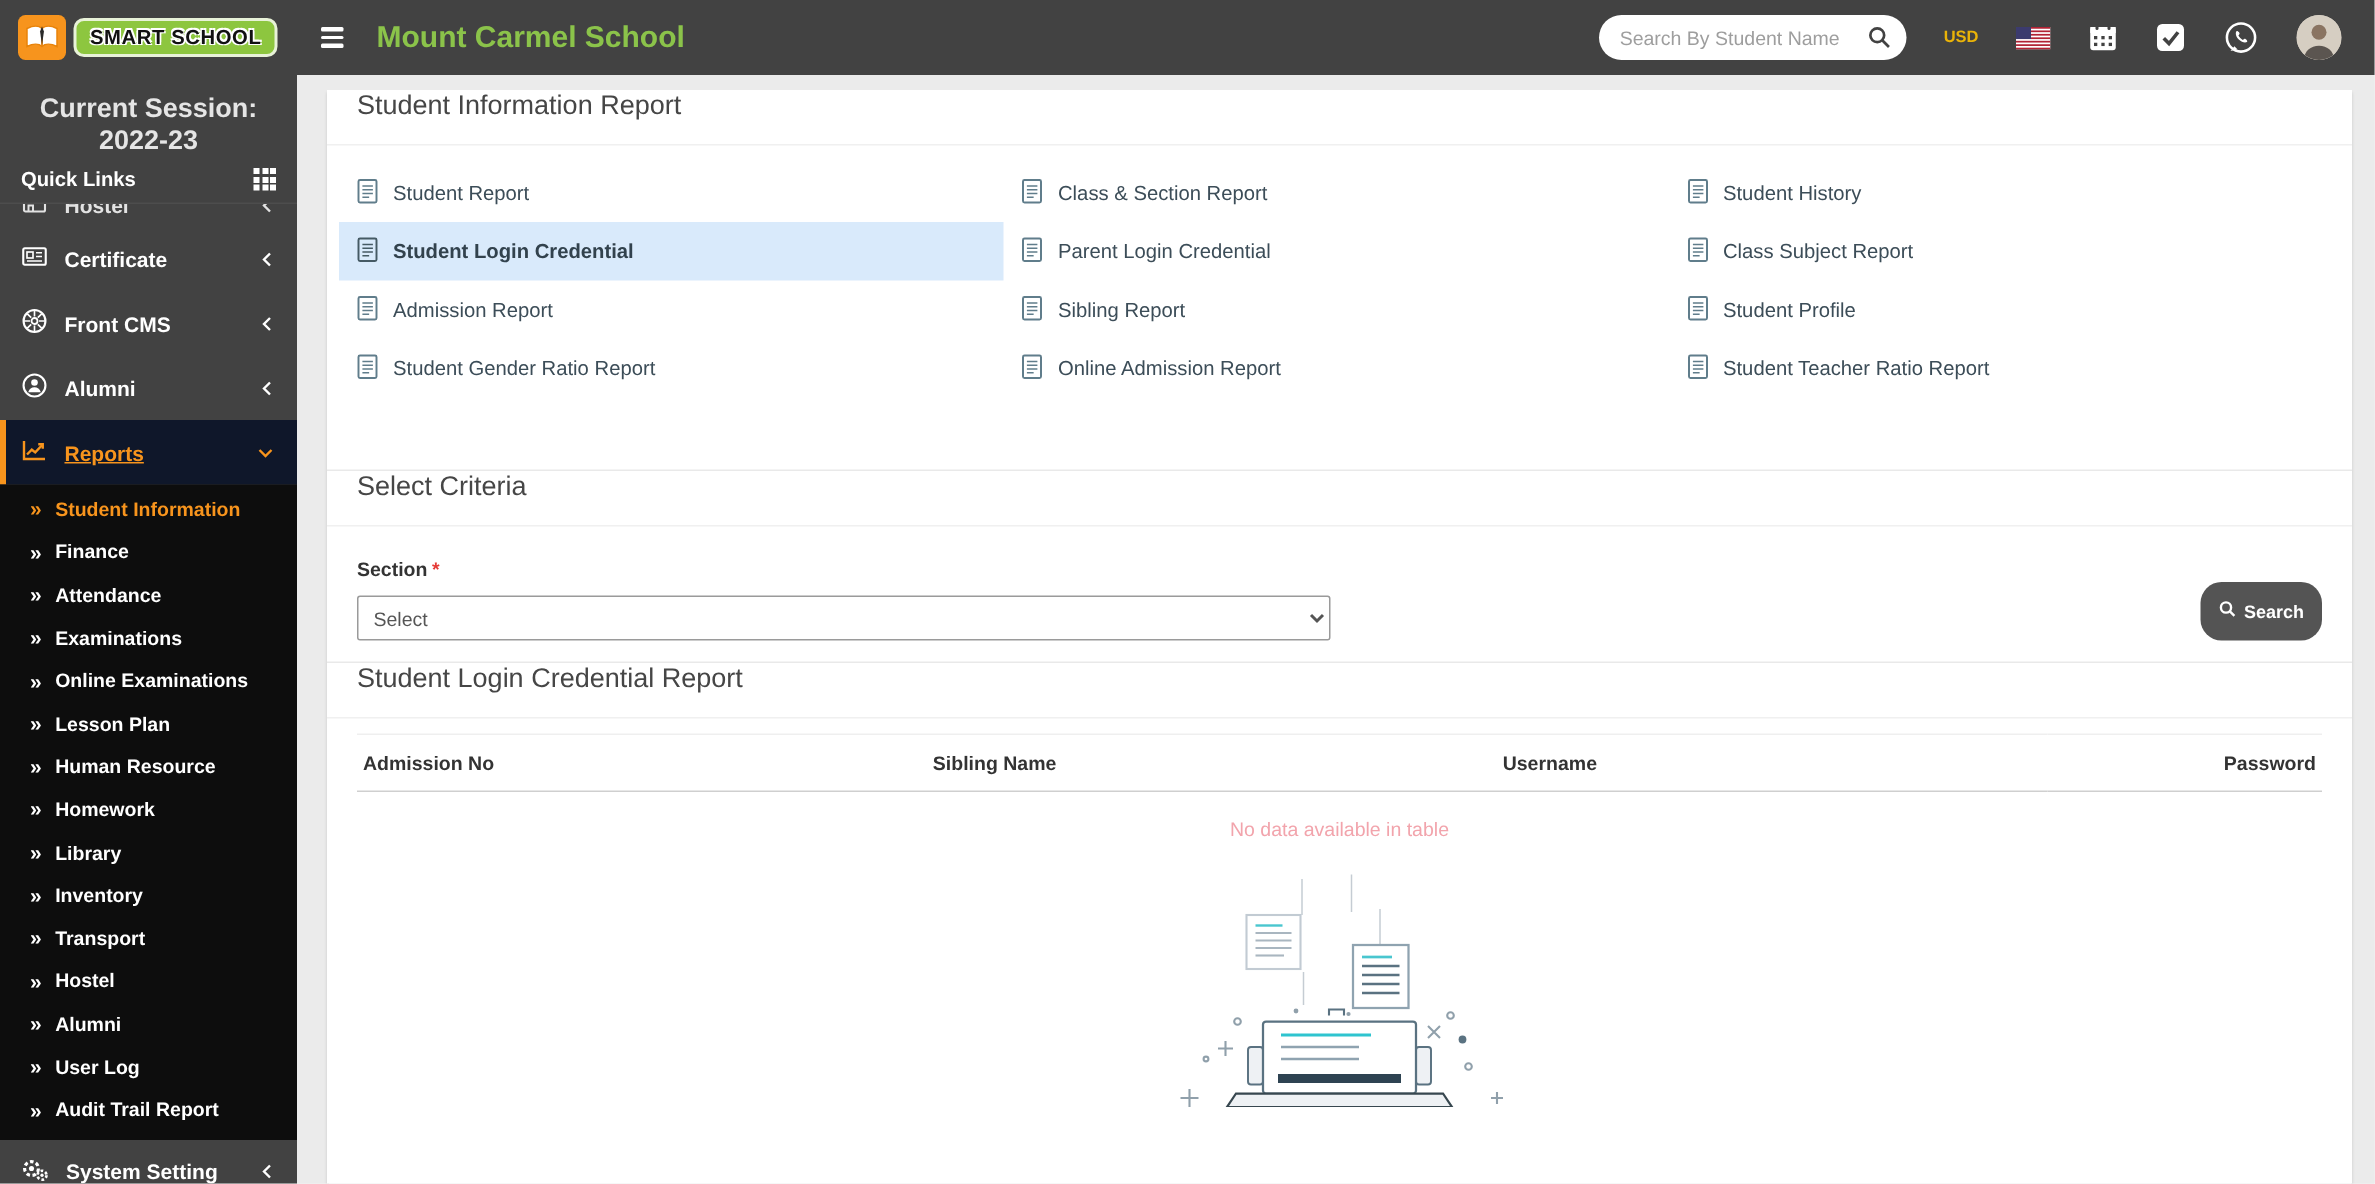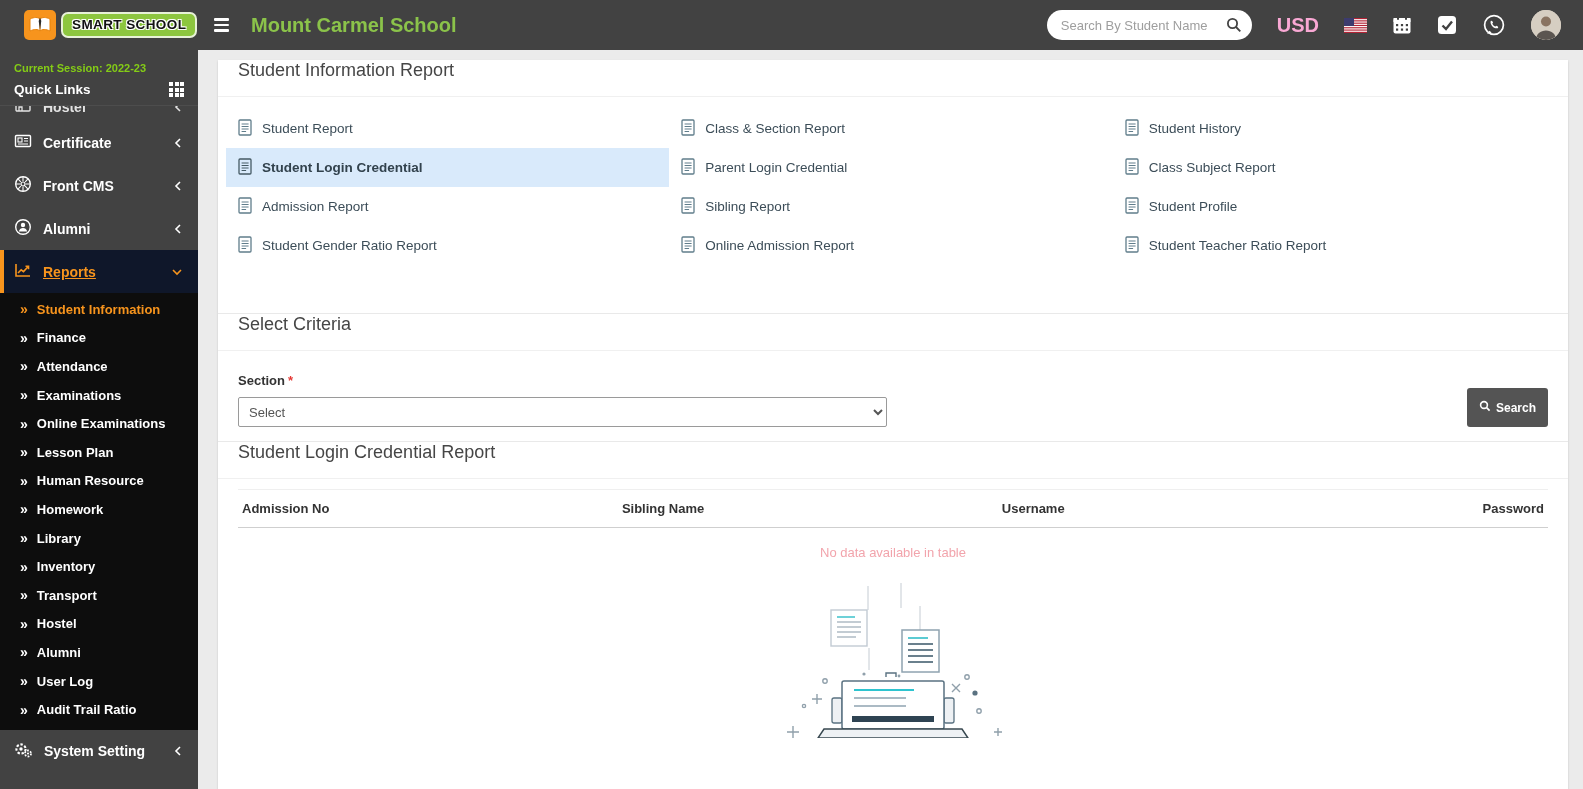--- a/index.html
+++ b/index.html
@@ -2,40 +2,40 @@
 <html><head>
 <meta charset="utf-8">
 <style>
   * { box-sizing: border-box; margin: 0; padding: 0; }
   html,body { width:1583px; height:789px; overflow:hidden;
     font-family:"Liberation Sans","DejaVu Sans",sans-serif; background:#ebebeb; }
 
   
   .header { position:absolute; top:0; left:0; right:0; height:50px; background:#424242;
     display:flex; align-items:center; z-index:30; }
-  .brand { width:198px; height:50px; display:flex; align-items:center; gap:5px; padding-left:24px; flex:0 0 198px;}
+  .brand { width:198px; height:50px; display:flex; align-items:center; gap:5px; padding-left:12px; flex:0 0 198px;}
   .brand-book { width:32px; height:30px; background:#f7941d; border-radius:5px; display:flex; align-items:center; justify-content:center; }
   .brand-badge { background:#8dc63f; border:2px solid #e8f2d8; border-radius:7px; padding:3px 9px 4px;
     color:#111; font-weight:800; font-size:13.5px; letter-spacing:.4px; white-space:nowrap;
     text-shadow:-1px -1px 0 #fff,1px -1px 0 #fff,-1px 1px 0 #fff,1px 1px 0 #fff; }
   .hamburger { margin-left:16px; display:flex; flex-direction:column; gap:3px; cursor:pointer; }
   .hamburger span { width:15px; height:2.5px; background:#fff; border-radius:1px; }
   .app-title { color:#8bc34a; font-size:20px; font-weight:700; margin-left:22px; }
   .header-right { margin-left:auto; display:flex; align-items:center; gap:25px; padding-right:22px; }
   .search-pill { background:#fff; border-radius:16px; height:30px; width:205px; display:flex; align-items:center; padding:0 10px 0 14px; }
   .search-pill input { border:none; outline:none; flex:1; font-size:13px; color:#444; min-width:0; font-family:inherit;}
   .search-pill input::placeholder { color:#9e9e9e; }
-  .currency { color:#f9a8d4; font-weight:700; font-size:20px; }
+  .currency { color:#eab308; font-weight:700; font-size:11px; }
   .hicon { display:flex; align-items:center; cursor:pointer; }
   .avatar { width:30px; height:30px; border-radius:50%; overflow:hidden; background:#d9d2c7; }
 
   
   .sidebar { position:absolute; top:50px; left:0; width:198px; bottom:0; background:#424242; overflow:hidden; z-index:20; }
   .session-block { padding:9px 14px 6px; border-bottom:1px solid rgba(255,255,255,.06); }
-  .session-line { color:#84cc16; font-size:11px; font-weight:700; padding:3px 0; }
+  .session-line { color:#e5e5e5; font-size:18px; font-weight:700; padding:3px 0;text-align:center; }
   .quick-links { color:#fff; font-size:13.5px; font-weight:700; padding:5px 0 2px; display:flex; align-items:center; }
   .grid-icon { margin-left:auto; display:grid; grid-template-columns:repeat(3,4px); gap:1.5px; }
   .grid-icon i { width:4px; height:4px; background:#fff; display:block; }
   .clip-item { height:15px; overflow:hidden; }
   .clip-item .menu-row { margin-top:-21px; opacity:.85; }
   .menu-row { height:43px; display:flex; align-items:center; gap:11px; padding:0 14px; color:#fff;
     font-size:14px; font-weight:700; cursor:pointer; }
   .menu-row .chev { margin-left:auto; display:flex; }
   .menu-row.active { background:#0f172a; border-left:4px solid #f7941d; padding-left:10px; color:#f7941d;text-decoration:underline; }
   .submenu { background:#0d0d0d; padding:2px 0 6px; }
@@ -54,21 +54,21 @@
     color:#3c4d58; font-size:13.5px; cursor:pointer; }
   .report-link.active { background:#d9eafb; font-weight:700; color:#32424d; }
   .section-divider { border-top:1px solid #e9e9e9; }
 
   .criteria-form { padding:20px 20px 14px; display:grid; grid-template-columns:1fr 1fr; column-gap:13px; }
   .field label { font-size:13px; font-weight:700; color:#333; }
   .req { color:#e53935; margin-left:3px; font-weight:700; }
   .field select { width:100%; height:30px; margin-top:8px; border:1px solid #9a9a9a; border-radius:2px;
     color:#555; font-size:13px; padding:0 6px; background:#fff; font-family:inherit; }
   .search-row { grid-column:2; display:flex; justify-content:flex-end; margin-top:17px; }
-  .search-btn { background:#545454; color:#fff; border:none; border-radius:3px; padding:8px 12px;
+  .search-btn { background:#545454; color:#fff; border:none; border-radius:14px; padding:8px 12px;
     font-size:12px; font-weight:700; display:flex; align-items:center; gap:5px; cursor:pointer; font-family:inherit; }
 
   .table-wrap { padding:10px 20px 0; }
   table { width:100%; border-collapse:collapse; }
   th { text-align:left; font-size:13px; font-weight:700; color:#333; padding:11px 4px;
     border-top:1px solid #efefef; border-bottom:1px solid #cfcfcf; }
   th.right { text-align:right; }
   .empty-msg { text-align:center; color:#f2a4ac; font-size:13px; padding:17px 0 6px; }
   .illustration { display:flex; justify-content:center; padding-top:12px; }
 </style>
@@ -300,21 +300,21 @@
     <div class="submenu-item">
         <span class="caret">»</span>
         <span>Alumni</span>
       </div>
     <div class="submenu-item">
         <span class="caret">»</span>
         <span>User Log</span>
       </div>
     <div class="submenu-item">
         <span class="caret">»</span>
-        <span>Audit Trail Ratio</span>
+        <span>Audit Trail Report</span>
       </div>
   </div>
 
   <div class="menu-row">
     <span><svg width="19" height="18" viewBox="0 0 19 18">
           <circle cx="7" cy="8" r="4.6" fill="none" stroke="#fff" stroke-width="2.1" stroke-dasharray="2.4 1.7"></circle>
           <circle cx="7" cy="8" r="1.7" fill="#fff"></circle>
           <circle cx="14" cy="12.5" r="3" fill="none" stroke="#fff" stroke-width="1.8" stroke-dasharray="1.8 1.4"></circle>
           <circle cx="14" cy="12.5" r="1.1" fill="#fff"></circle>
         </svg></span>

